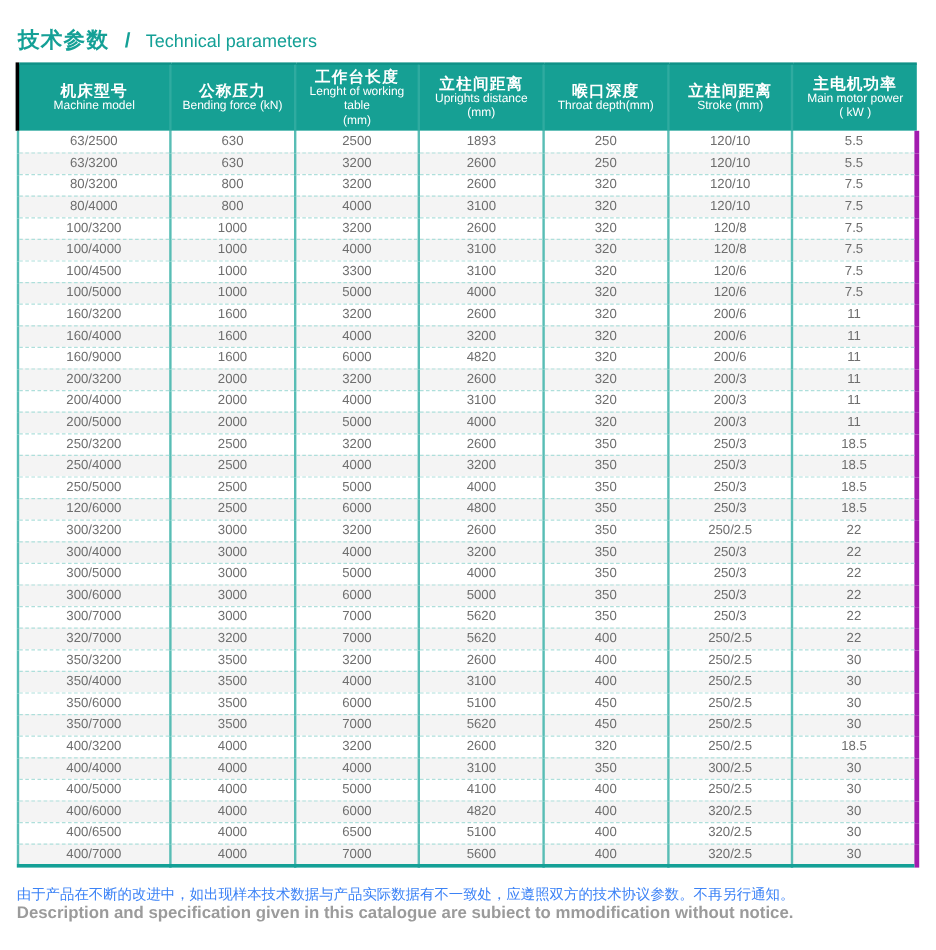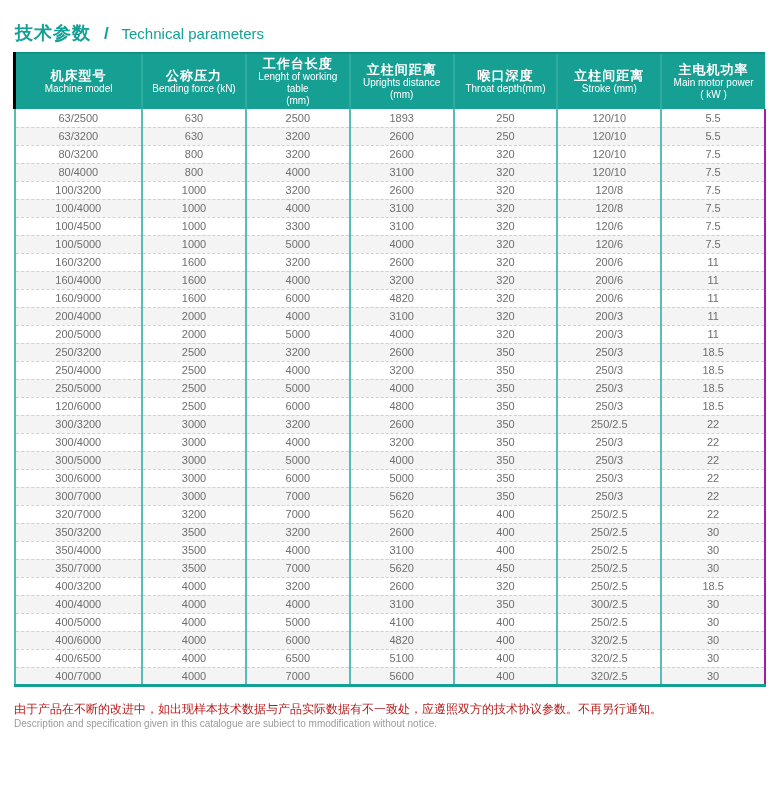--- a/index.html
+++ b/index.html
@@ -43,28 +43,28 @@
   tbody td {
     height: 18px;
     font-size: 11px;
     color: #6e6e6e;
     text-align: center;
     vertical-align: middle;
     padding: 0;
     border-left: 2px solid #58bdb5;
     background: #ffffff;
   }
-  tbody td:last-child { border-right: 2px solid #a21caf; }
+  tbody td:last-child { border-right: 4px solid #a21caf; }
   tbody tr:nth-child(even) td { background: #f4f4f4; }
   tbody tr:not(:first-child) td { border-top: 1px dashed #aedfdb; }
 
   
   .footer-note { margin: 14px 0 0 1px; }
-  .note-zh { font-size: 12px; color: #b91c1c; line-height: 16px; }
-  .note-en { font-size: 10px; color: #9b9b9b; line-height: 14px; }
+  .note-zh { font-size: 12px; color: #3b82f6; line-height: 16px; }
+  .note-en { font-size: 14px; color: #9b9b9b; line-height: 14px; font-weight: bold; }
 </style>
 </head>
 <body>
 
 <div class="page">
 
   <h1 class="title-bar">
     <span class="title-zh">技术参数</span>
     <span class="title-slash">/</span>
     <span class="title-en">Technical parameters</span>
@@ -213,20 +213,29 @@
         <tr>
           <td>160/9000</td>
           <td>1600</td>
           <td>6000</td>
           <td>4820</td>
           <td>320</td>
           <td>200/6</td>
           <td>11</td>
         </tr>
         <tr>
+          <td>200/3200</td>
+          <td>2000</td>
+          <td>3200</td>
+          <td>2600</td>
+          <td>320</td>
+          <td>200/3</td>
+          <td>11</td>
+        </tr>
+        <tr>
           <td>200/4000</td>
           <td>2000</td>
           <td>4000</td>
           <td>3100</td>
           <td>320</td>
           <td>200/3</td>
           <td>11</td>
         </tr>
         <tr>
           <td>200/5000</td>
@@ -335,20 +344,29 @@
           <td>400</td>
           <td>250/2.5</td>
           <td>30</td>
         </tr>
         <tr>
           <td>350/4000</td>
           <td>3500</td>
           <td>4000</td>
           <td>3100</td>
           <td>400</td>
+          <td>250/2.5</td>
+          <td>30</td>
+        </tr>
+        <tr>
+          <td>350/6000</td>
+          <td>3500</td>
+          <td>6000</td>
+          <td>5100</td>
+          <td>450</td>
           <td>250/2.5</td>
           <td>30</td>
         </tr>
         <tr>
           <td>350/7000</td>
           <td>3500</td>
           <td>7000</td>
           <td>5620</td>
           <td>450</td>
           <td>250/2.5</td>

